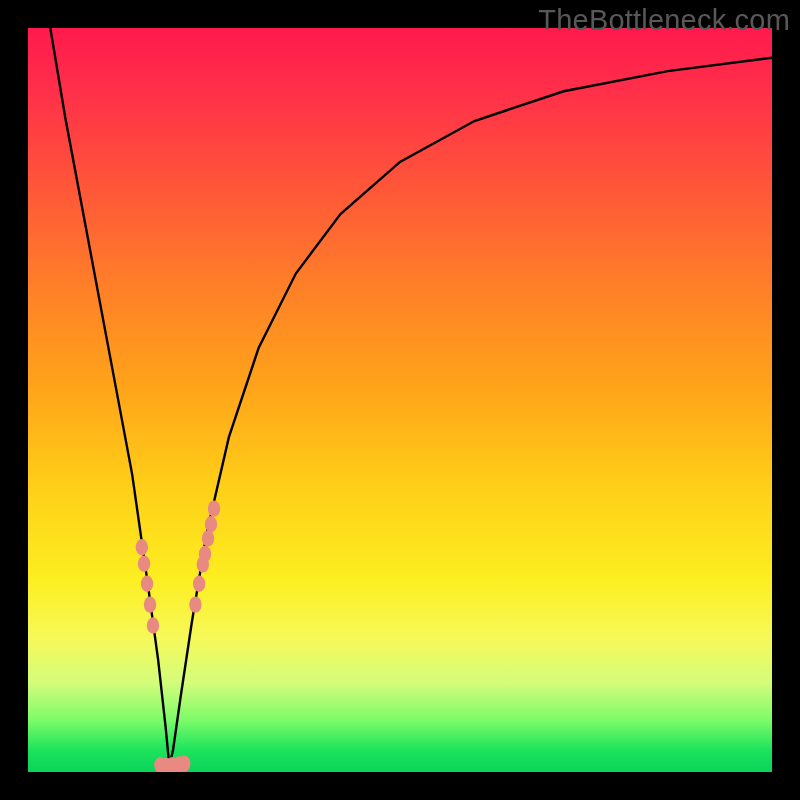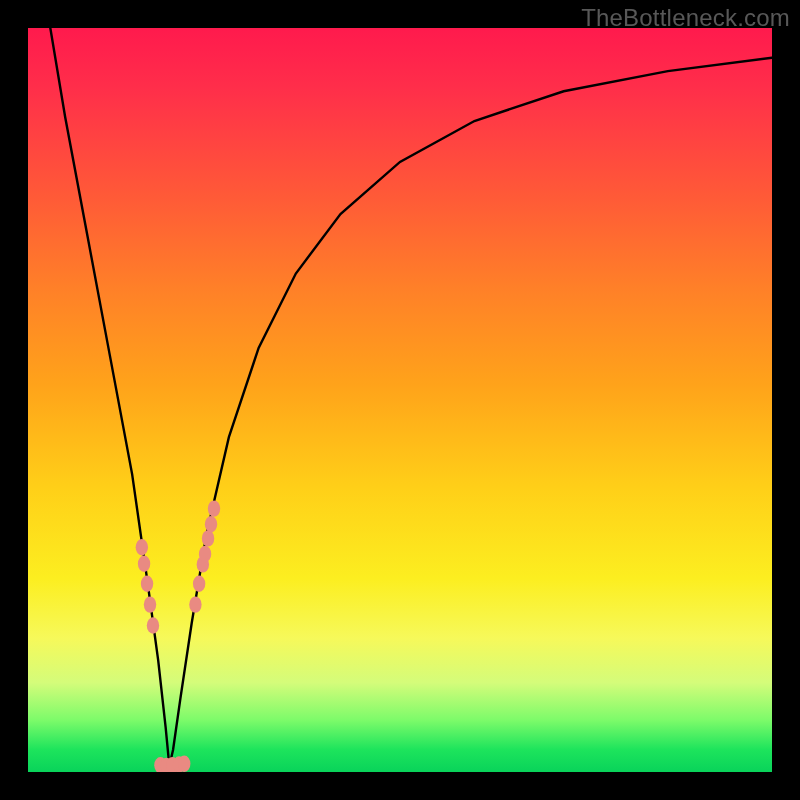--- a/index.html
+++ b/index.html
@@ -15,21 +15,21 @@
     position: relative;
     width: 800px;
     height: 800px;
     background: #000;
   }
   .watermark {
     position: absolute;
     top: 4px;
     right: 10px;
     color: #585858;
-    font-size: 24px;
+    font-size: 29px;
     font-weight: 500;
     letter-spacing: 0.2px;
     z-index: 20;
     user-select: none;
   }
   .plot-area {
     position: absolute;
     left: 28px;
     top: 28px;
     width: 744px;

